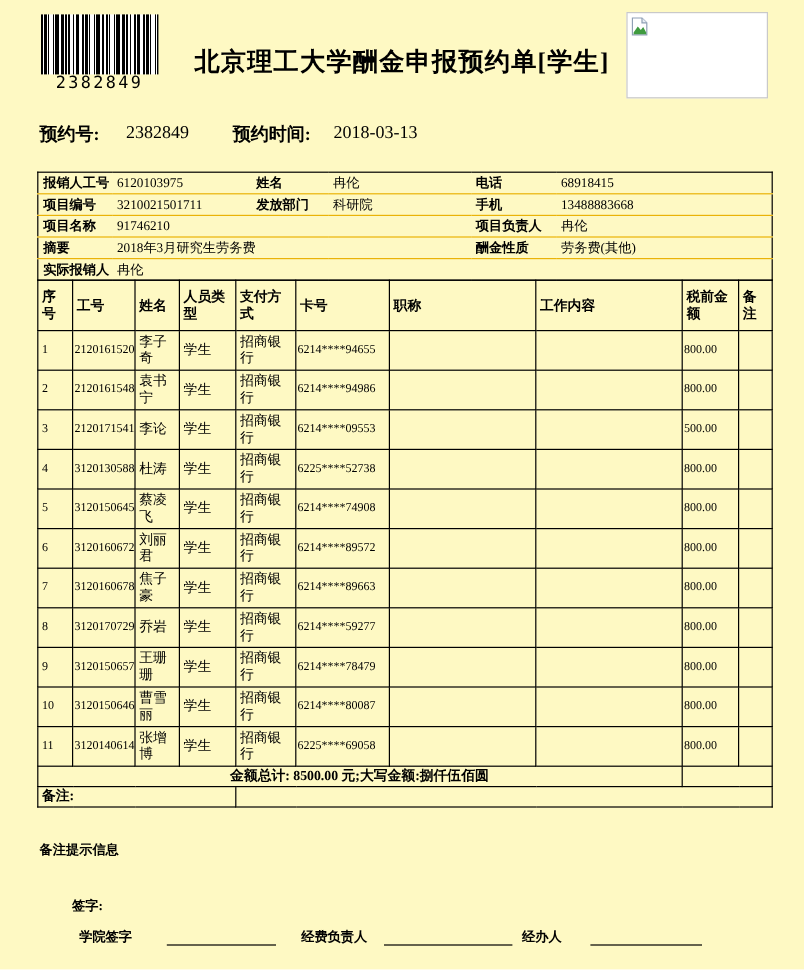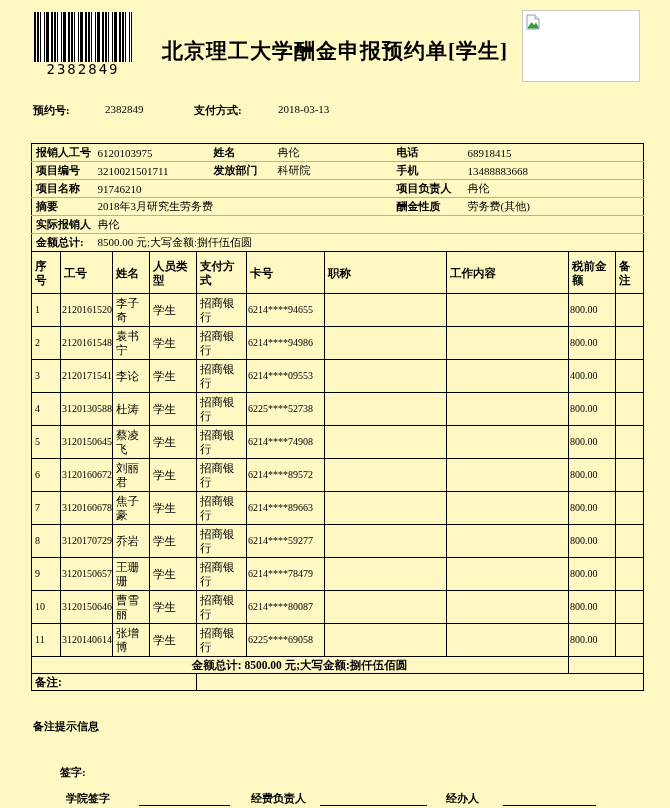--- a/index.html
+++ b/index.html
@@ -15,21 +15,21 @@
       #000 0 2px,#fff 2px 3px,#000 3px 5px,#fff 5px 6px,#000 6px 7px,
       #fff 7px 10px,#000 10px 11px,#fff 11px 12px,#000 12px 15px,#fff 15px 17px); }
   .barcode-num { font-family:"DejaVu Sans Mono",monospace; font-size:14px; letter-spacing:2px; line-height:15px; }
   .doc-title { position:absolute; left:0; right:0; top:37px; text-align:center;
     font-size:21px; font-weight:bold; letter-spacing:1px; }
   .img-placeholder { position:absolute; right:30px; top:10px; width:118px; height:72px;
     border:1px solid #c9c9c9; background:#fff; }
   .broken-img-icon { position:absolute; left:3px; top:3px; }
 
   
-  .resv { display:flex; margin:21px 0 0 33px; font-size:11px; height:15px; }
+  .resv { display:flex; margin:21px 0 0 33px; font-size:15px; height:15px; }
   .resv .lab { font-weight:bold; }
   .resv .w1 { width:72px; } .resv .w2 { width:89px; } .resv .w3 { width:84px; }
 
   
   table { border-collapse:collapse; table-layout:fixed; width:612px; margin-left:31px; }
   .info-table { margin-top:25px; border:1px solid #000; }
   .info-table td { border-top:1px solid #eab308; font-size:11px; height:17px;
     padding:1px 2px 1px 4px; vertical-align:middle; overflow:hidden; white-space:nowrap; }
   .info-table tr:first-child td { border-top:none; }
   .info-table .lab { font-weight:bold; }
@@ -46,21 +46,21 @@
   .main-table .remark-row td { height:16px; word-break:keep-all; }
   .main-table .remark-row .lab { font-weight:bold; }
 
   
   .note-title { margin:28px 0 0 33px; font-size:11px; font-weight:bold; height:15px; }
   .sign-label { margin:31px 0 0 60px; font-size:11px; font-weight:bold; height:15px; }
   .sign-row { display:flex; align-items:flex-end; margin:10px 0 0 66px; font-size:11px; height:16px; }
   .sign-row .lab { font-weight:bold; }
   .sig-line { display:inline-block; border-bottom:1px solid #000; height:13px; }
   .l1 { width:91px; margin-left:29px; } .l2 { width:107px; margin-left:14px; } .l3 { width:93px; margin-left:24px; }
-  .g1 { margin-left:21px; } .g2 { margin-left:19px; }
+  .g1 { margin-left:21px; } .g2 { margin-left:8px; }
 </style>
 </head>
 <body>
 
 <div class="page">
 
   <div class="hdr">
     <div class="barcode-wrap">
       <div class="barcode-bars"></div>
       <div class="barcode-num">2382849</div>
@@ -73,21 +73,21 @@
           <path d="M9 1 v4 h4" fill="#e8eef5" stroke="#90a0b5" stroke-width="1"></path>
           <path d="M2 13 l3.5-5 2.5 3 2-2.5 2.5 4.5 v1.5 h-10.5 z" fill="#3f9b3f"></path>
         </svg>
       </span>
     </div>
   </div>
 
   <div class="resv">
     <span class="lab w1">预约号:</span>
     <span class="w2">2382849</span>
-    <span class="lab w3">支付方式:</span>
+    <span class="lab w3">预约时间:</span>
     <span>2018-03-13</span>
   </div>
 
   <table class="info-table">
     <colgroup>
         <col style="width:62px">
         <col style="width:116px">
         <col style="width:64px">
         <col style="width:119px">
         <col style="width:71px">
@@ -118,24 +118,20 @@
     </tr>
     <tr>
       <td class="lab">摘要</td>
       <td colspan="3">2018年3月研究生劳务费</td>
       <td class="lab">酬金性质</td>
       <td>劳务费(其他)</td>
     </tr>
     <tr>
       <td class="lab">实际报销人</td>
       <td colspan="5">冉伦</td>
-    </tr>
-    <tr>
-      <td class="lab">金额总计:</td>
-      <td colspan="5">8500.00 元;大写金额:捌仟伍佰圆</td>
     </tr>
   </tbody>
     </table>
 
   <table class="main-table">
     <colgroup>
         <col style="width:29px">
         <col style="width:52px">
         <col style="width:37px">
         <col style="width:47px">
@@ -187,21 +183,21 @@
         </tr>
         <tr>
           <td class="c-seq">3</td>
           <td class="c-id">2120171541</td>
           <td class="c-name">李论</td>
           <td class="c-type">学生</td>
           <td class="c-pay">招商银行</td>
           <td class="c-card">6214****09553</td>
           <td class="c-title"></td>
           <td class="c-work"></td>
-          <td class="c-amt">400.00</td>
+          <td class="c-amt">500.00</td>
           <td class="c-note"></td>
         </tr>
         <tr>
           <td class="c-seq">4</td>
           <td class="c-id">3120130588</td>
           <td class="c-name">杜涛</td>
           <td class="c-type">学生</td>
           <td class="c-pay">招商银行</td>
           <td class="c-card">6225****52738</td>
           <td class="c-title"></td>

